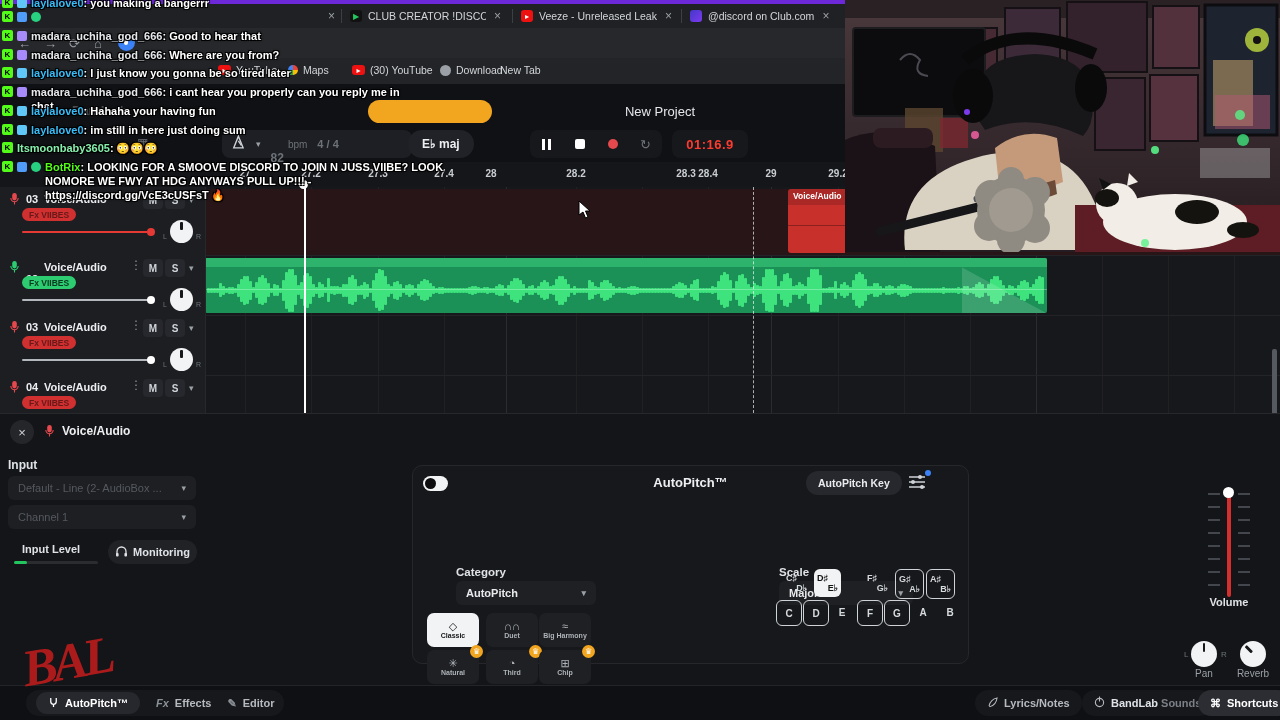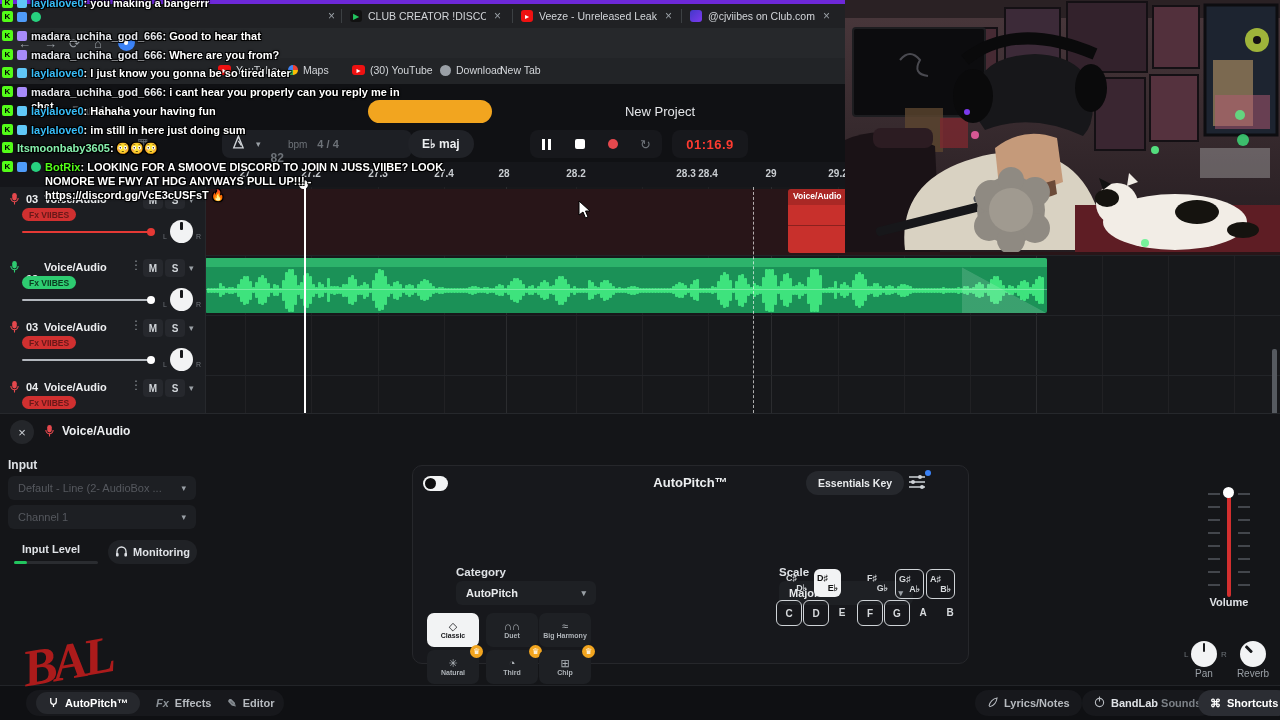--- a/index.html
+++ b/index.html
@@ -165,21 +165,21 @@
       </div>
       <div class="tsep" style="left:512px;"></div>
       <div class="tab" style="left:521px;width:158px;">
         <span class="fav" style="background:#e11;color:#fff;border-radius:3px;">▸</span>
         <span class="ttl">Veeze - Unreleased Leak (Offi</span>
         <span class="tclose">×</span>
       </div>
       <div class="tsep" style="left:681px;"></div>
       <div class="tab" style="left:690px;width:152px;">
         <span class="fav" style="background:linear-gradient(135deg,#4338ca,#7c3aed);"></span>
-        <span class="ttl">@cjviibes on Club.com</span>
+        <span class="ttl">@discord on Club.com</span>
         <span class="tclose">×</span>
       </div>
     </div>
     <div id="navrow">
       <span class="navic abs" style="left:18px;top:8px;">←</span>
       <span class="navic abs" style="left:44px;top:8px;">→</span>
       <span class="navic abs" style="left:69px;top:8px;">⟳</span>
       <span class="navic abs" style="left:94px;top:8px;">⌂</span>
       <span class="abs" style="left:118px;top:6px;width:17px;height:17px;border-radius:50%;background:#3b82f6;">
         <span style="position:absolute;left:6px;top:3px;width:4px;height:8px;border-radius:2px;background:#fff;"></span>
@@ -240,21 +240,21 @@
       <span class="tbtn dim" style="font-size:13px;">↻</span>
     </div>
     <div class="toolpill" id="timedisp">01:16.9</div>
     <span class="abs dim" style="left:137px;top:52px;font-size:12px;">▦</span>
 
     <div id="ruler">
       <span class="rtick" style="left:245px;">27</span>
       <span class="rtick" style="left:311px;">27.2</span>
       <span class="rtick" style="left:378px;">27.3</span>
       <span class="rtick" style="left:444px;">27.4</span>
-      <span class="rtick" style="left:504px;text-align:center;">28</span>
+      <span class="rtick" style="left:491px;text-align:center;">28</span>
       <span class="rtick" style="left:576px;">28.2</span>
       <span class="rtick" style="left:642px;margin-left:44px;">28.3</span>
       <span class="rtick" style="left:708px;">28.4</span>
       <span class="rtick" style="left:771px;">29</span>
       <span class="rtick" style="left:838px;">29.2</span>
     </div>
 
     <div id="tracks">
       <div id="glines">
           <div class="gline" style="left: 245px;"></div>
@@ -710,21 +710,21 @@
           </svg>
       </span>
       <span>Monitoring</span>
     </div>
 
     <div id="apcard">
       <div id="aptoggle">
           <i></i>
         </div>
       <div id="aptitle">AutoPitch™</div>
-      <div id="autodetect">Essentials Key</div>
+      <div id="autodetect">AutoPitch Key</div>
       <span id="apsettings">
         <svg width="20" height="18" viewBox="0 0 20 18">
             <g stroke="#cfd3d7" stroke-width="1.5">
               <line x1="2" y1="4" x2="18" y2="4"></line>
               <line x1="2" y1="9" x2="18" y2="9"></line>
               <line x1="2" y1="14" x2="18" y2="14"></line>
             </g>
             <circle cx="13" cy="4" r="2" fill="#cfd3d7"></circle>
             <circle cx="6" cy="9" r="2" fill="#cfd3d7"></circle>
             <circle cx="15" cy="14" r="2" fill="#cfd3d7"></circle>

